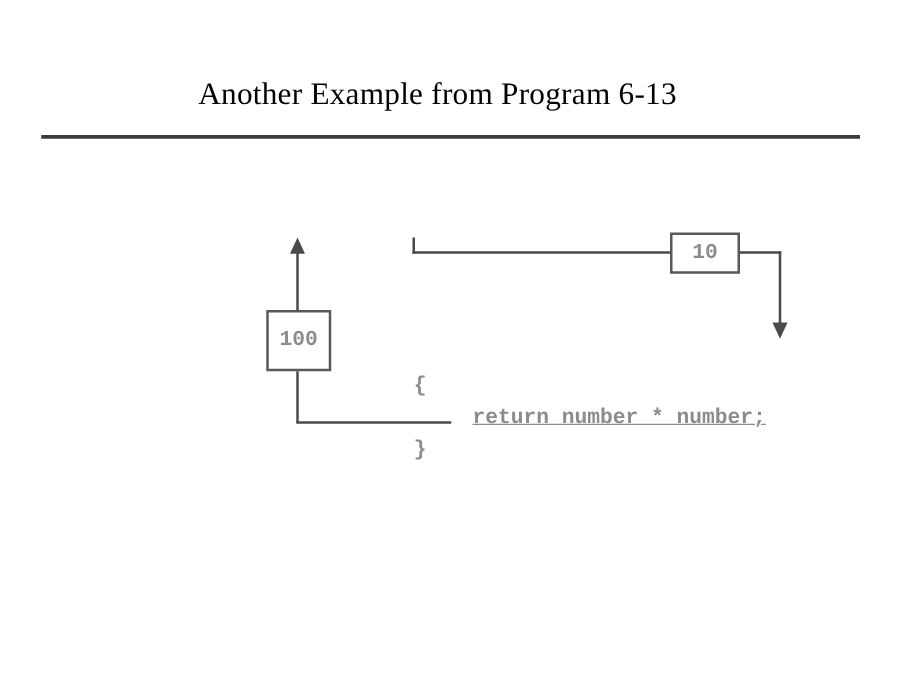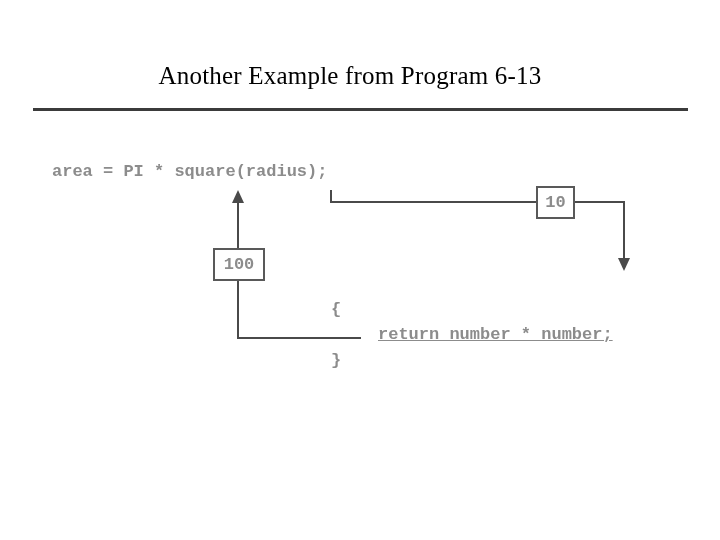--- a/index.html
+++ b/index.html
@@ -87,39 +87,38 @@
 </style>
 </head>
 <body>
 
 <div id="slide">
 
   <div id="slide-title">Another Example from Program 6-13</div>
 
   <div id="title-rule"></div>
 
-  <div class="codeline" style="left:52px; top:162px;">area = PI * square(radius);</div>
 
   <div class="vline" style="left:330px; top:190px; height:13px;"></div>
 
   <div class="hline" style="left:330px; top:201px; width:208px;"></div>
 
   <div class="hline" style="left:573px; top:201px; width:52px;"></div>
 
   <div class="vline" style="left:623px; top:201px; height:58px;"></div>
   <div class="arrow-down" style="left:618px; top:258px;"></div>
 
-  <div class="valuebox" style="left:536px; top:186px; width:39px; height:33px;">10</div>
+  <div class="valuebox" style="left:536px; top:186px; width:56px; height:33px;">10</div>
 
   <div class="hline" style="left:237px; top:337px; width:124px;"></div>
 
   <div class="vline" style="left:237px; top:202px; height:136px;"></div>
   <div class="arrow-up" style="left:232px; top:190px;"></div>
 
-  <div class="valuebox" style="left:213px; top:248px; width:52px; height:33px;">100</div>
+  <div class="valuebox" style="left:213px; top:248px; width:52px; height:49px;">100</div>
 
 
   <div class="codeline" style="left:331px; top:300px;">{</div>
 
   <div class="codeline" style="left:378px; top:325px;text-decoration:underline;">return number * number;</div>
 
   <div class="codeline" style="left:331px; top:351px;">}</div>
 
 </div>
 

